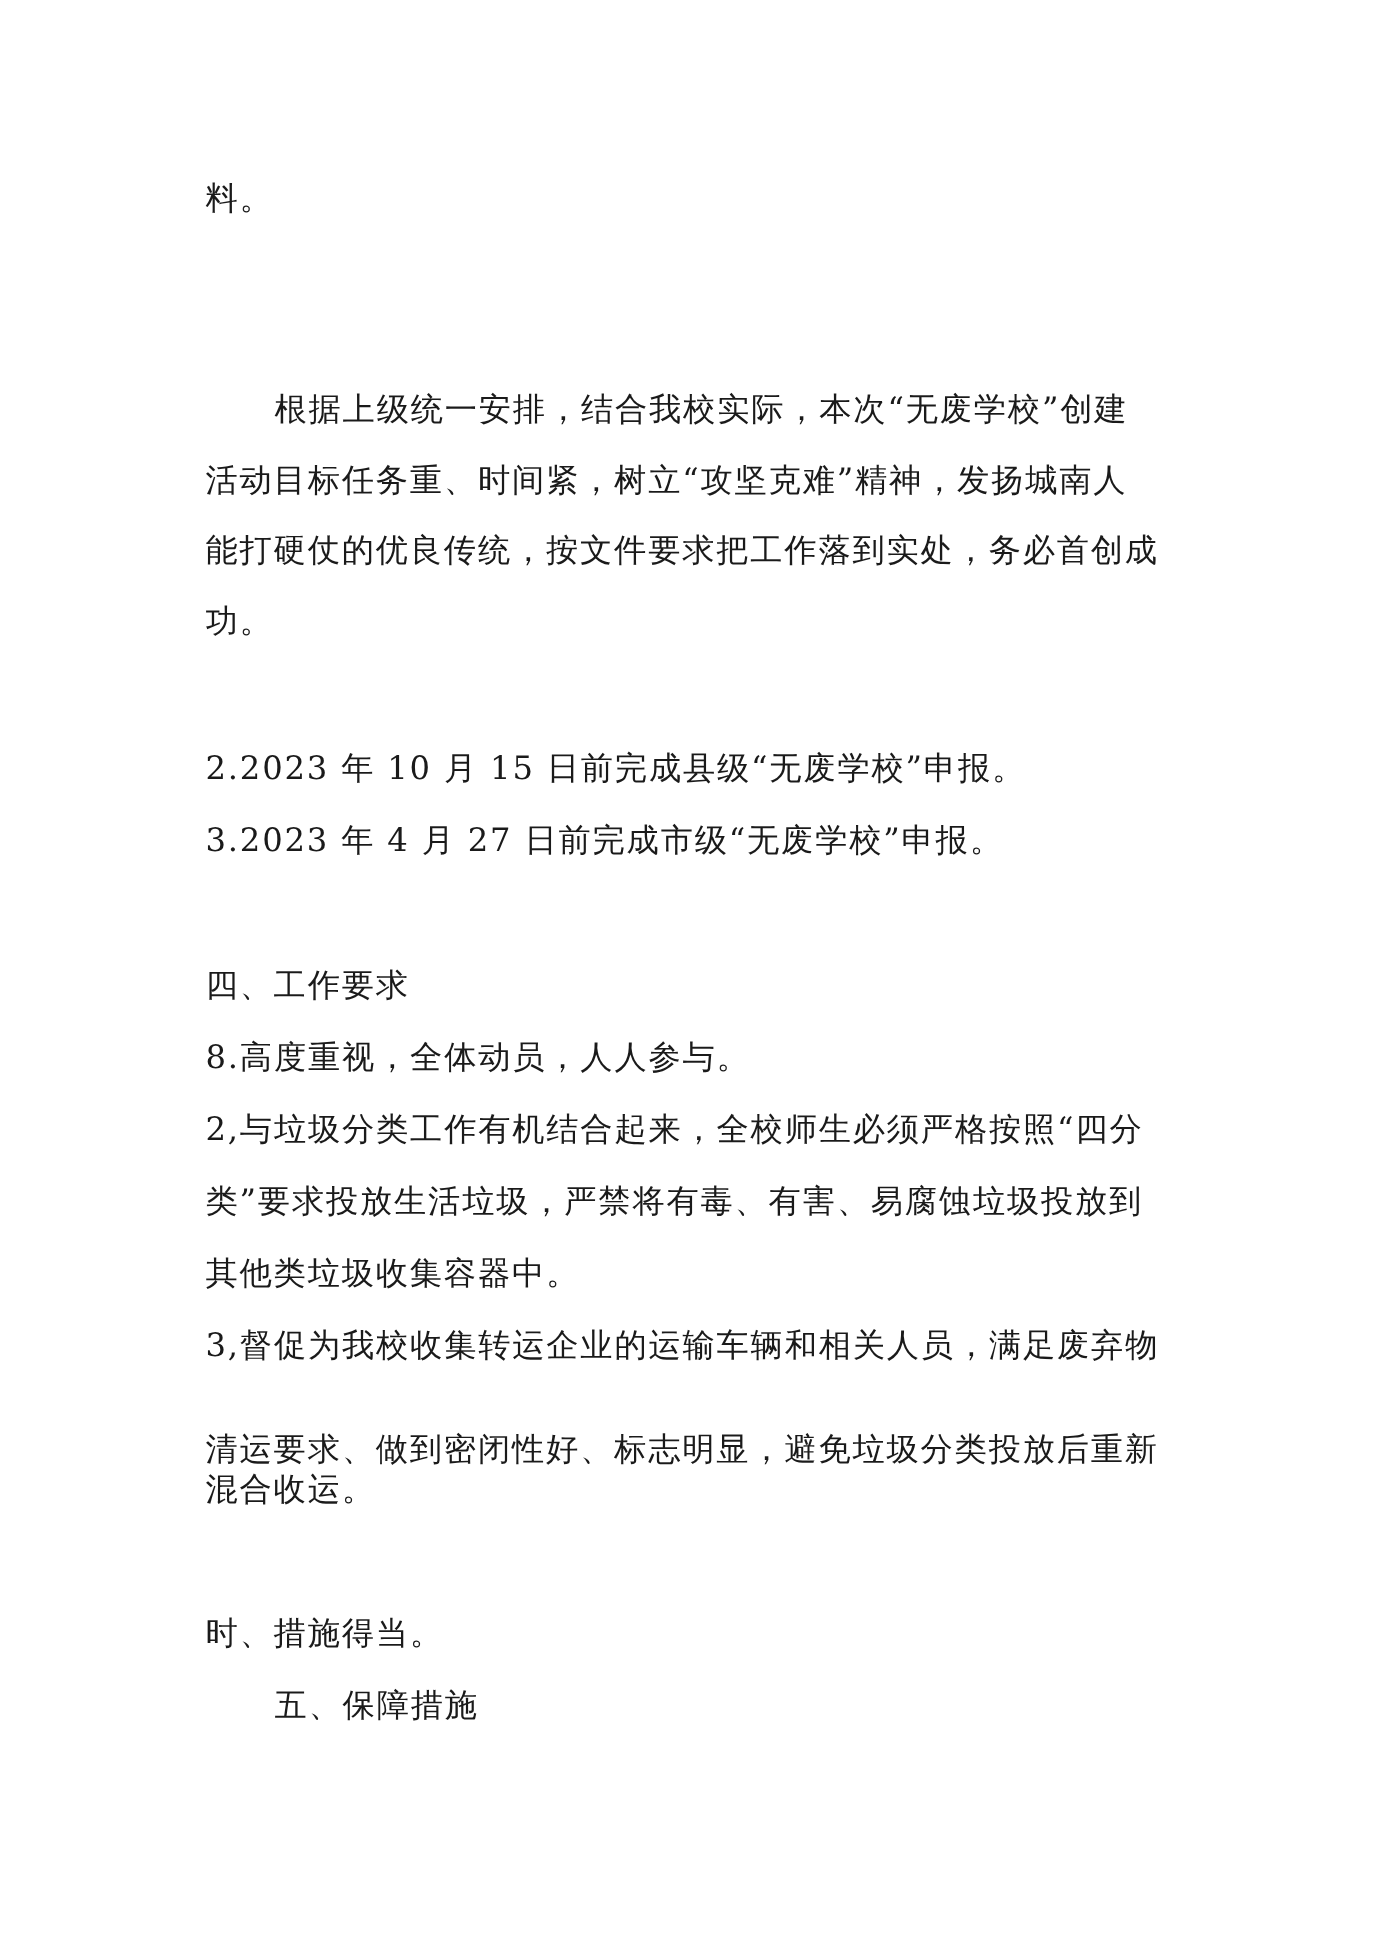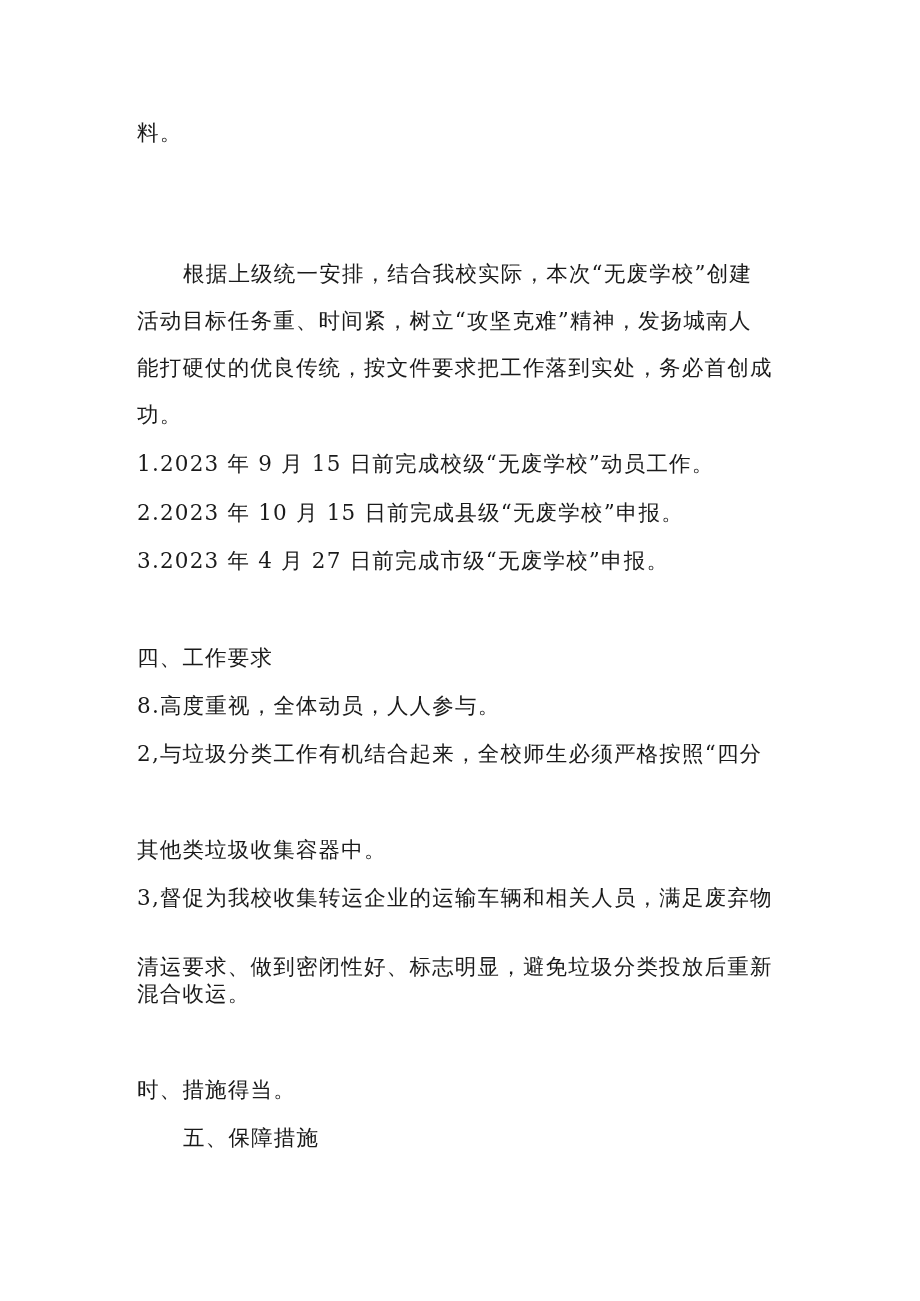--- a/index.html
+++ b/index.html
@@ -36,25 +36,25 @@
   </style>
 </head>
 <body>
 
 <div class="page">
   <div class="line" style="top:118px">料。</div>
   <div class="line indent2" style="top:259px">根据上级统一安排，结合我校实际，本次“无废学校”创建</div>
   <div class="line" style="top:306px">活动目标任务重、时间紧，树立“攻坚克难”精神，发扬城南人</div>
   <div class="line" style="top:353px">能打硬仗的优良传统，按文件要求把工作落到实处，务必首创成</div>
   <div class="line" style="top:400px">功。</div>
-  <div class="line" style="top:449px">1.2023 年 9 月 15 日前完成校级“无废学校”动员工作。</div>
   <div class="line" style="top:498px">2.2023 年 10 月 15 日前完成县级“无废学校”申报。</div>
   <div class="line" style="top:546px">3.2023 年 4 月 27 日前完成市级“无废学校”申报。</div>
   <div class="line" style="top:643px">四、工作要求</div>
   <div class="line" style="top:691px">8.高度重视，全体动员，人人参与。</div>
   <div class="line" style="top:739px">2,与垃圾分类工作有机结合起来，全校师生必须严格按照“四分</div>
+  <div class="line" style="top:787px">类”要求投放生活垃圾，严禁将有毒、有害、易腐蚀垃圾投放到</div>
   <div class="line" style="top:835px">其他类垃圾收集容器中。</div>
   <div class="line" style="top:883px">3,督促为我校收集转运企业的运输车辆和相关人员，满足废弃物</div>
   <div class="line" style="top:952px">清运要求、做到密闭性好、标志明显，避免垃圾分类投放后重新</div>
   <div class="line" style="top:979px">混合收运。</div>
   <div class="line" style="top:1075px">时、措施得当。</div>
   <div class="line indent2" style="top:1123px">五、保障措施</div>
 </div>
 
 </body></html>

